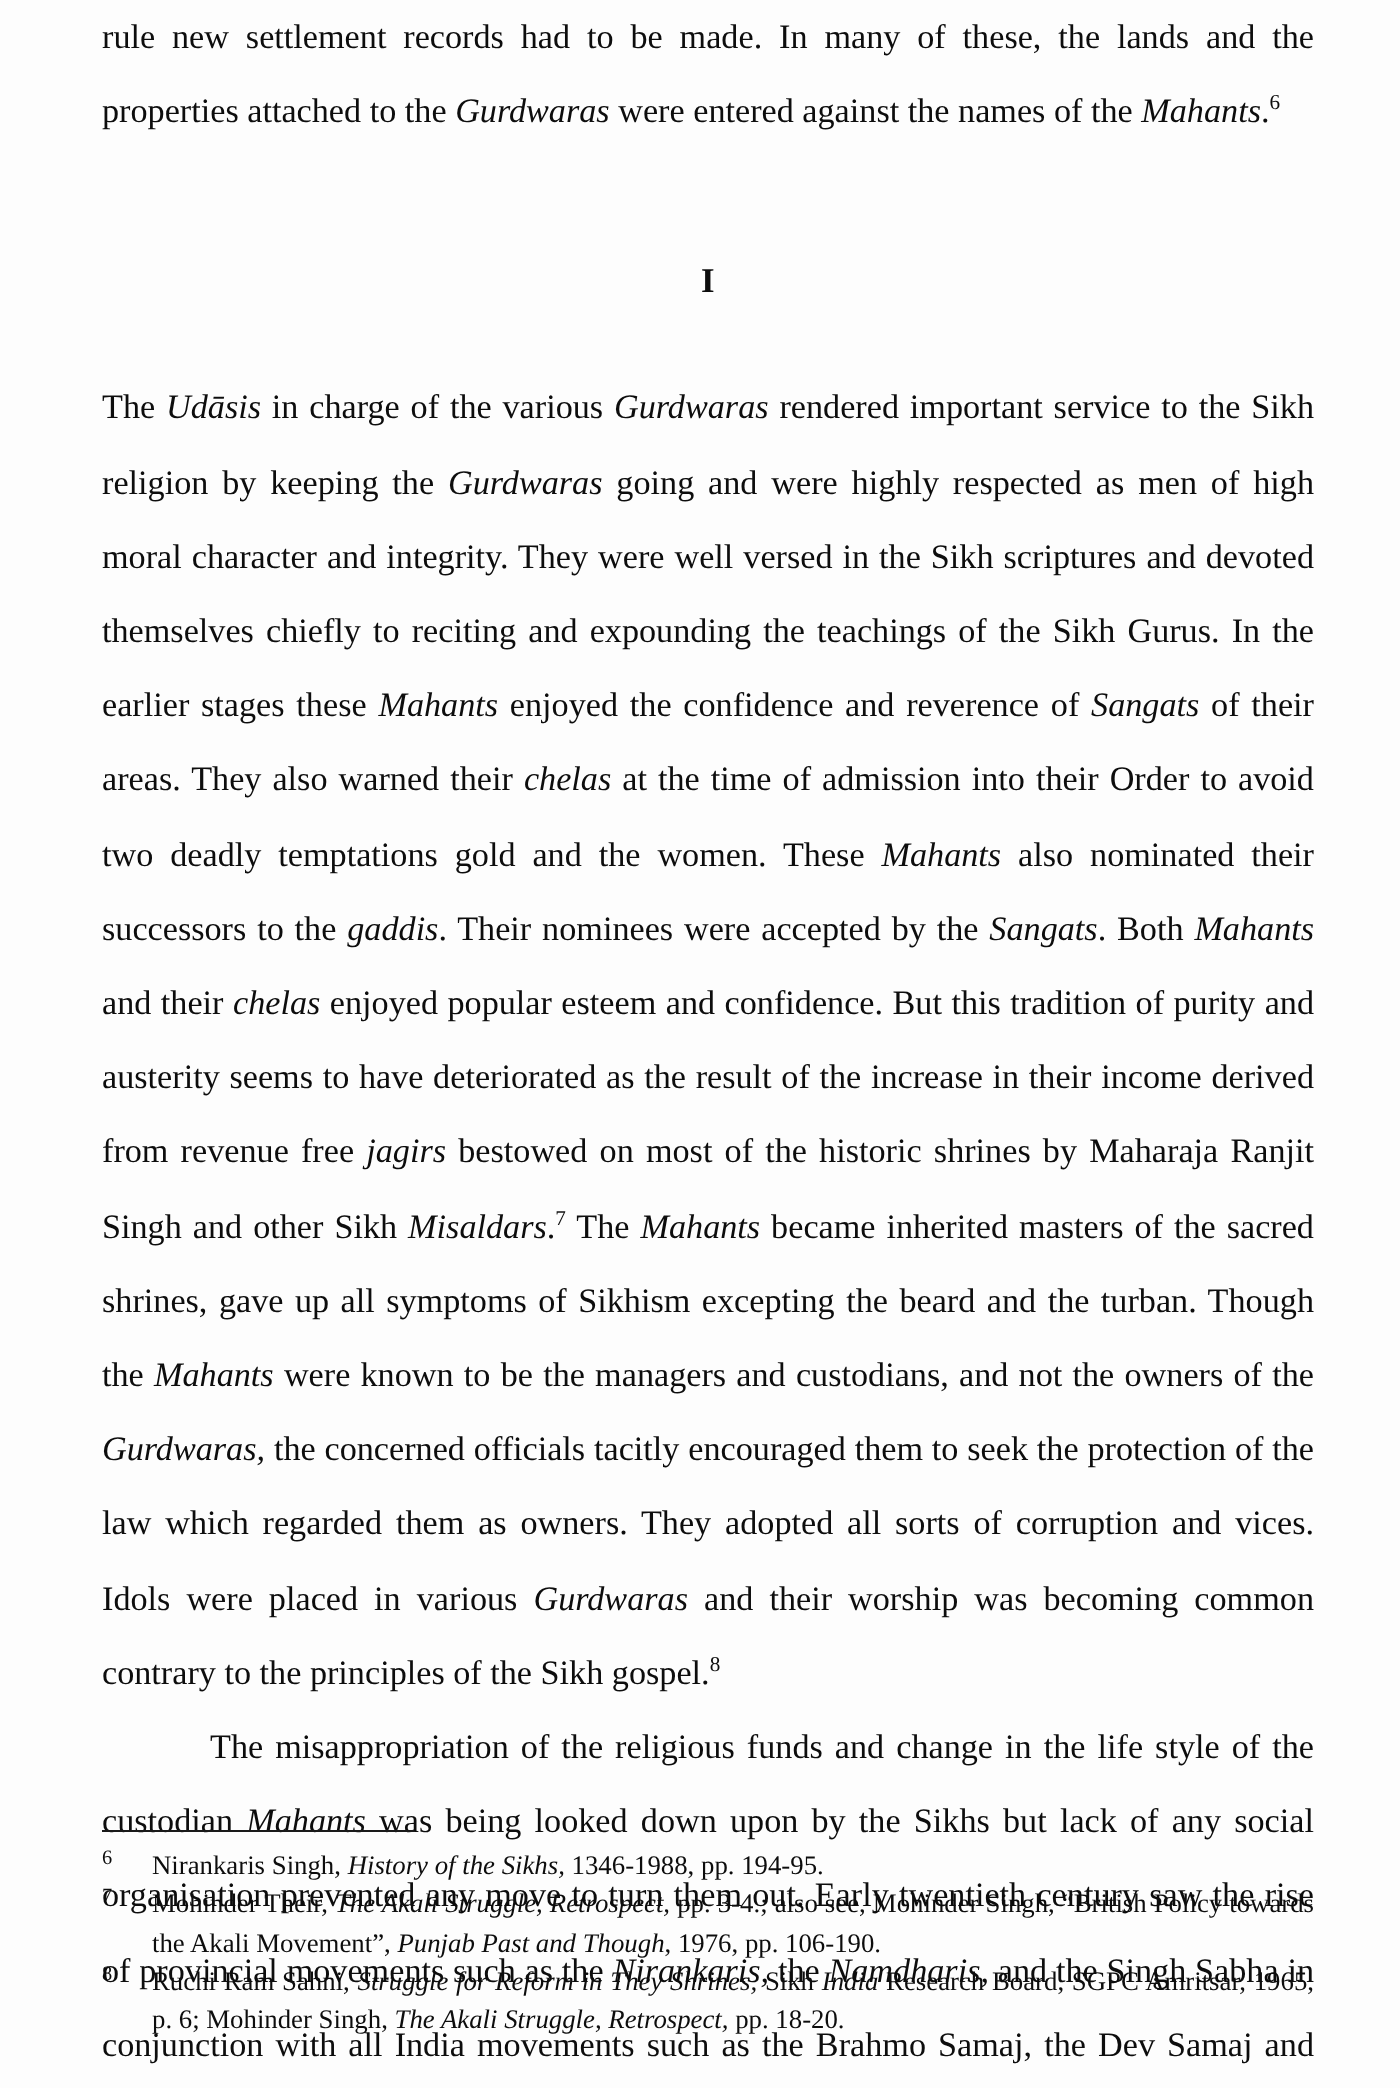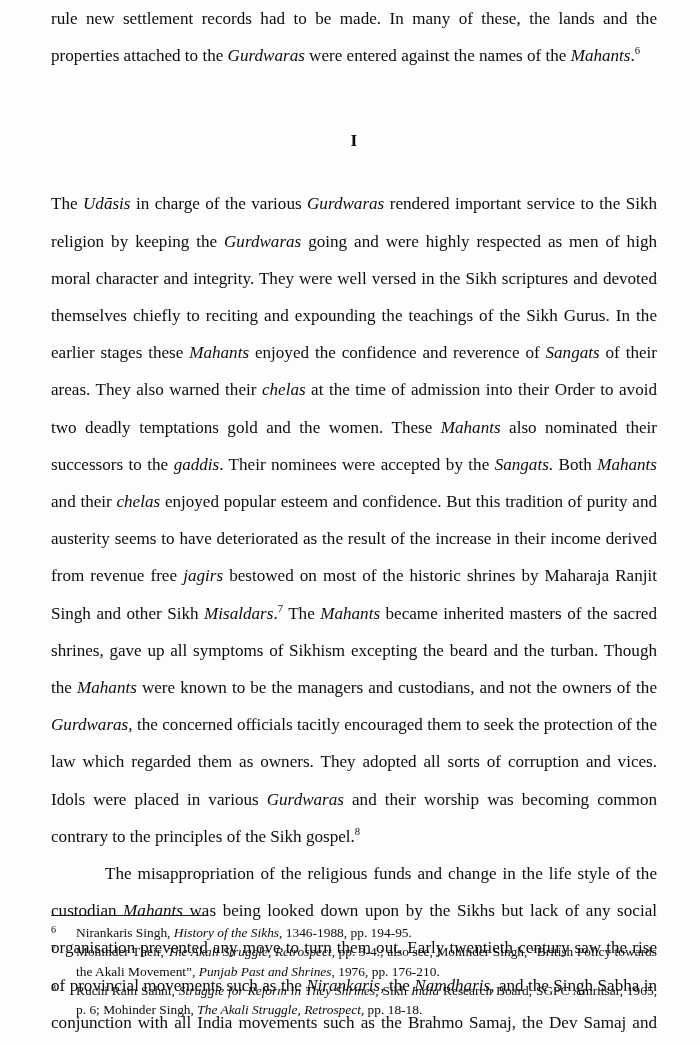--- a/index.html
+++ b/index.html
@@ -118,20 +118,20 @@
 
 <div class="footnotes">
   <hr class="fn-rule">
   <ul class="fn-list">
     <li class="fn-item">
       <span class="fn-marker">6</span>
       <span class="fn-text"><span>Nirankaris Singh,  </span><em>History of the Sikhs,</em><span> 1346-1988, pp. 194-95.</span></span>
     </li>
     <li class="fn-item">
       <span class="fn-marker">7</span>
-      <span class="fn-text"><span>Mohinder Their, </span><em>The Akali Struggle, Retrospect,</em><span> pp. 3-4.; also see, Mohinder Singh, “British Policy towards the Akali Movement”, </span><em>Punjab Past and Shrines</em><span>, 1976, pp. 176-210.</span></span>
+      <span class="fn-text"><span>Mohinder Their, </span><em>The Akali Struggle, Retrospect,</em><span> pp. 3-4.; also see, Mohinder Singh, “British Policy towards the Akali Movement”, </span><em>Punjab Past and Though</em><span>, 1976, pp. 106-190.</span></span>
     </li>
     <li class="fn-item">
       <span class="fn-marker">8</span>
-      <span class="fn-text"><span>Ruchi Ram Sahni, </span><em>Struggle for Reform in They Shrines,</em><span> Sikh </span><em>India</em><span> Research Board, SGPC Amritsar, 1965, p. 6; Mohinder Singh, </span><em>The Akali Struggle, Retrospect,</em><span> pp. 18-18.</span></span>
+      <span class="fn-text"><span>Ruchi Ram Sahni, </span><em>Struggle for Reform in They Shrines,</em><span> Sikh </span><em>India</em><span> Research Board, SGPC Amritsar, 1965, p. 6; Mohinder Singh, </span><em>The Akali Struggle, Retrospect,</em><span> pp. 18-20.</span></span>
     </li>
   </ul>
 </div>
 
 </body></html>

